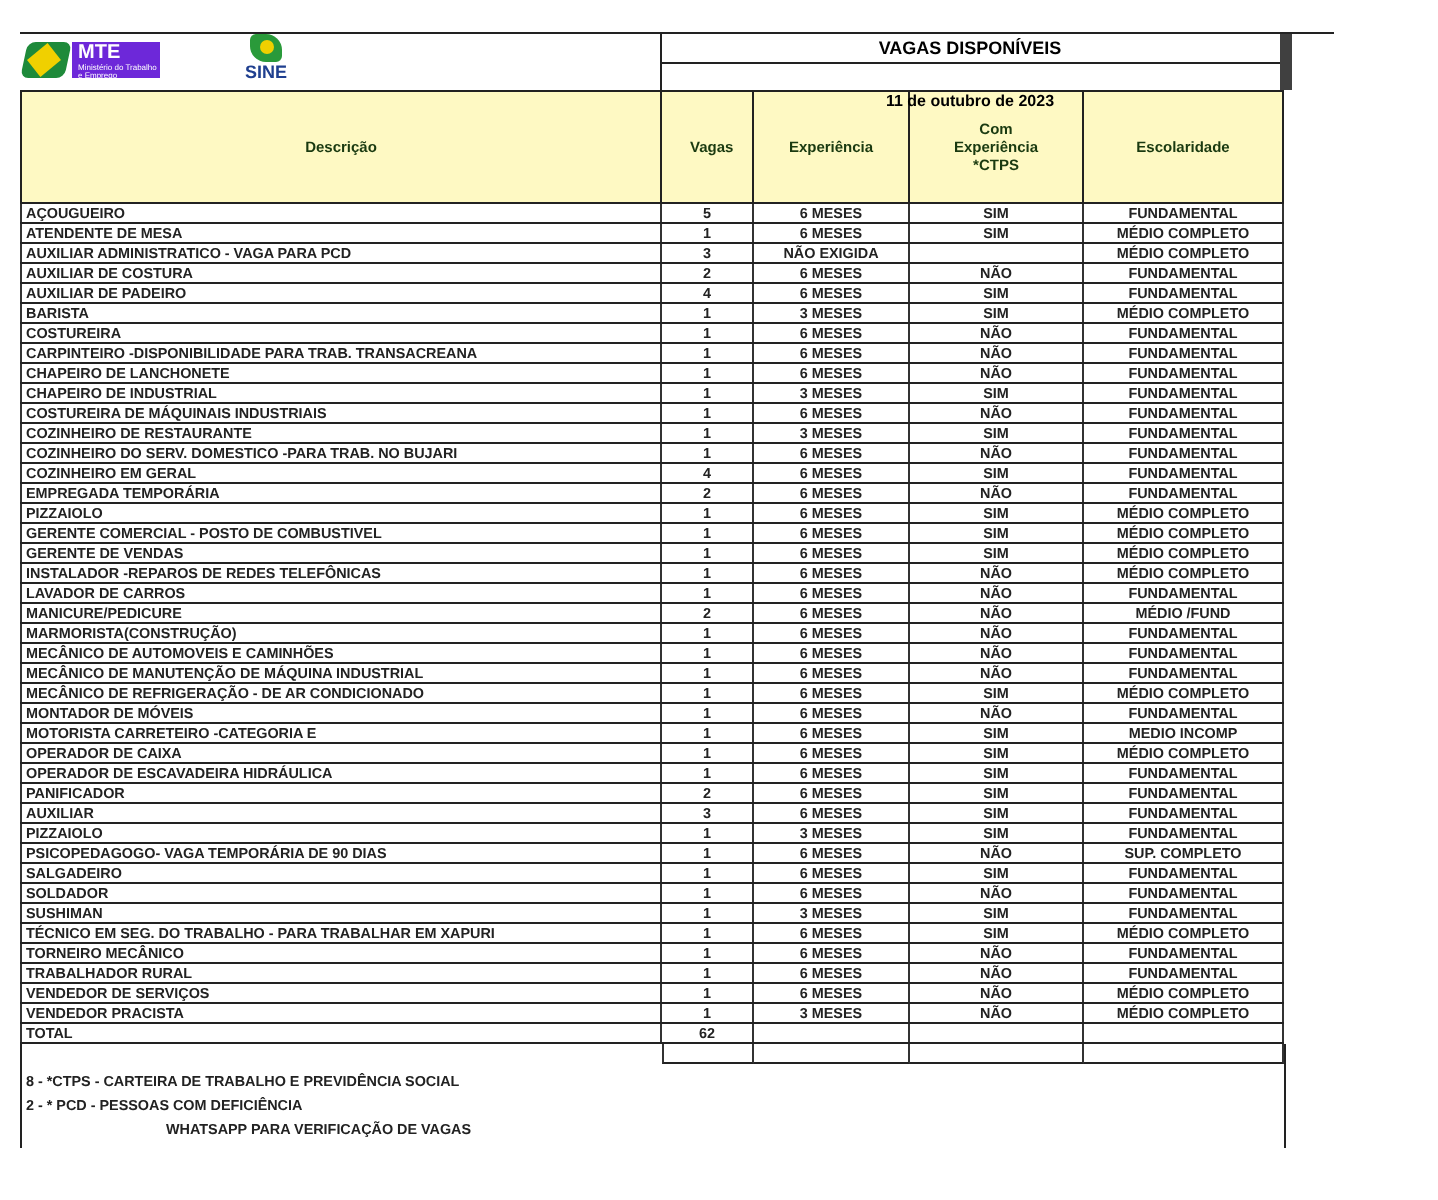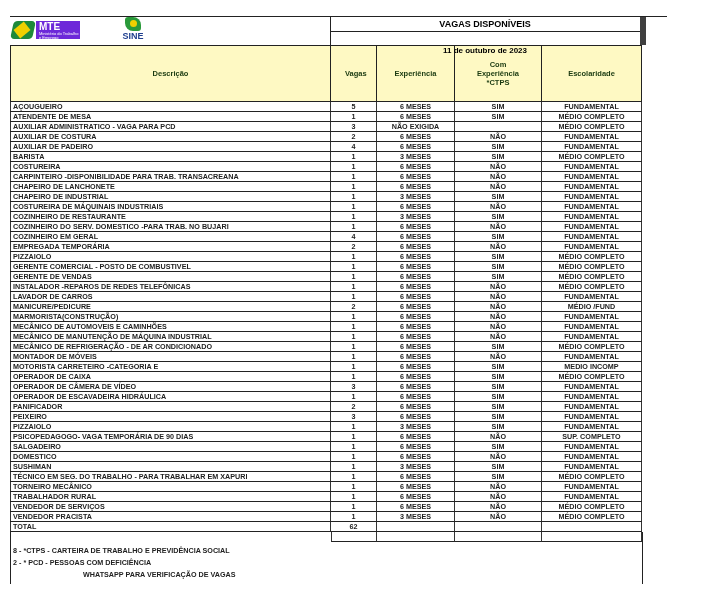--- a/index.html
+++ b/index.html
@@ -269,42 +269,35 @@
           <td class="c">MEDIO INCOMP</td>
         </tr>
         <tr>
           <td class="desc">OPERADOR DE CAIXA</td>
           <td class="c">1</td>
           <td class="c">6 MESES</td>
           <td class="c">SIM</td>
           <td class="c">MÉDIO COMPLETO</td>
         </tr>
         <tr>
-          <td class="desc">OPERADOR DE CÂMERA DE VÍDEO</td>
-          <td class="c">3</td>
-          <td class="c">6 MESES</td>
-          <td class="c">SIM</td>
-          <td class="c">FUNDAMENTAL</td>
-        </tr>
-        <tr>
           <td class="desc">OPERADOR DE ESCAVADEIRA HIDRÁULICA</td>
           <td class="c">1</td>
           <td class="c">6 MESES</td>
           <td class="c">SIM</td>
           <td class="c">FUNDAMENTAL</td>
         </tr>
         <tr>
           <td class="desc">PANIFICADOR</td>
           <td class="c">2</td>
           <td class="c">6 MESES</td>
           <td class="c">SIM</td>
           <td class="c">FUNDAMENTAL</td>
         </tr>
         <tr>
-          <td class="desc">PEIXEIRO</td>
+          <td class="desc">AUXILIAR</td>
           <td class="c">3</td>
           <td class="c">6 MESES</td>
           <td class="c">SIM</td>
           <td class="c">FUNDAMENTAL</td>
         </tr>
         <tr>
           <td class="desc">PIZZAIOLO</td>
           <td class="c">1</td>
           <td class="c">3 MESES</td>
           <td class="c">SIM</td>
@@ -318,21 +311,21 @@
           <td class="c">SUP. COMPLETO</td>
         </tr>
         <tr>
           <td class="desc">SALGADEIRO</td>
           <td class="c">1</td>
           <td class="c">6 MESES</td>
           <td class="c">SIM</td>
           <td class="c">FUNDAMENTAL</td>
         </tr>
         <tr>
-          <td class="desc">DOMESTICO</td>
+          <td class="desc">SOLDADOR</td>
           <td class="c">1</td>
           <td class="c">6 MESES</td>
           <td class="c">NÃO</td>
           <td class="c">FUNDAMENTAL</td>
         </tr>
         <tr>
           <td class="desc">SUSHIMAN</td>
           <td class="c">1</td>
           <td class="c">3 MESES</td>
           <td class="c">SIM</td>

